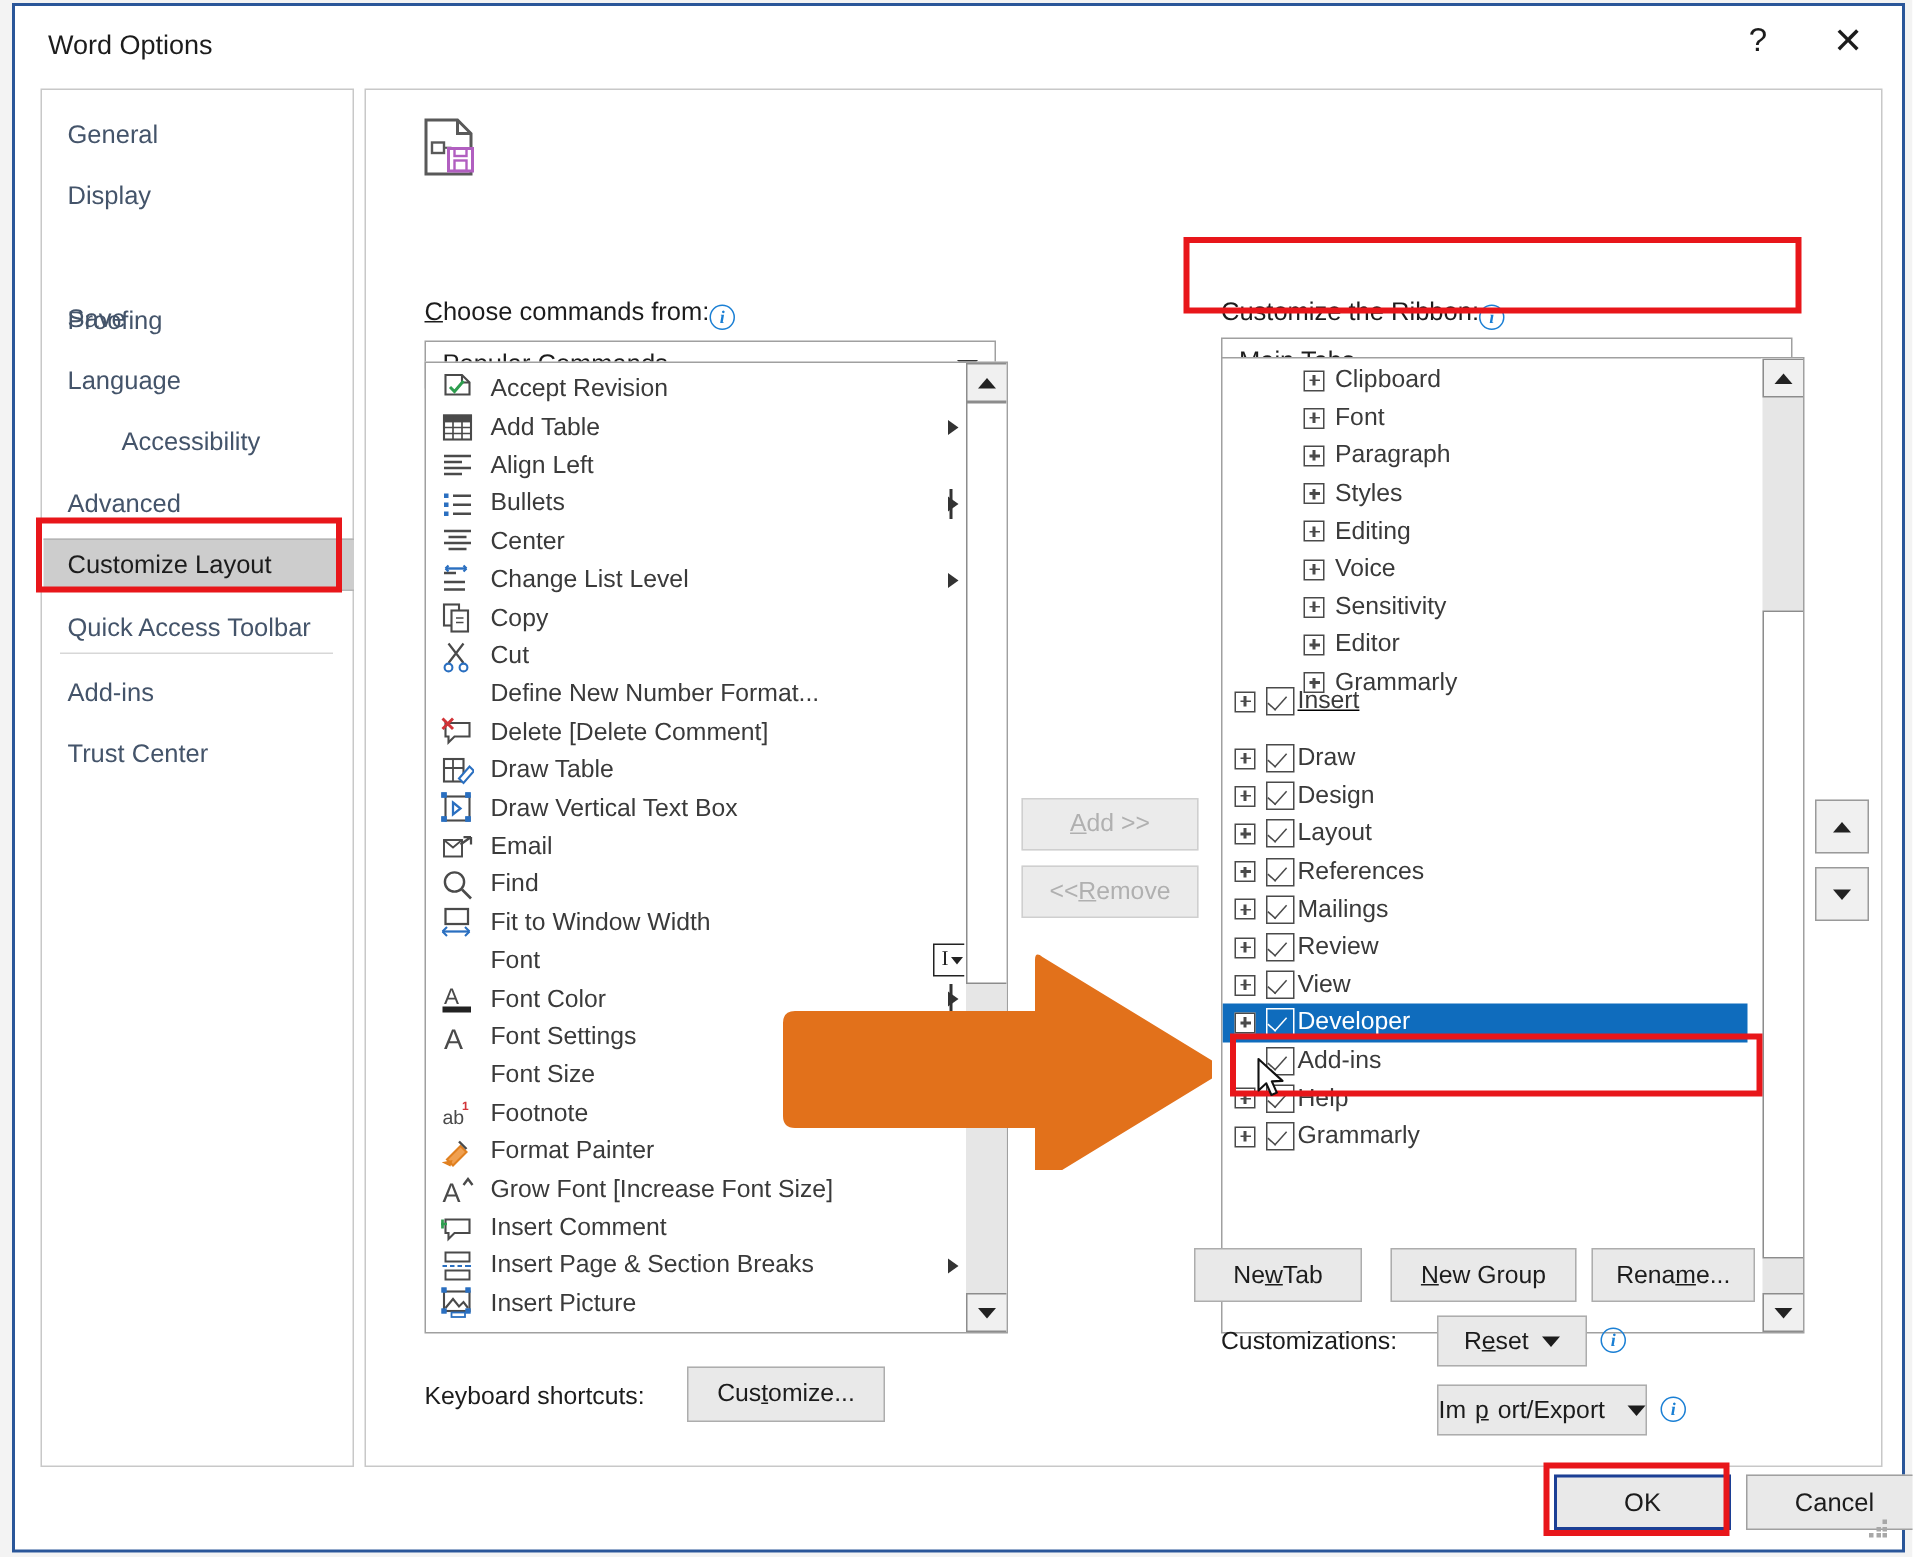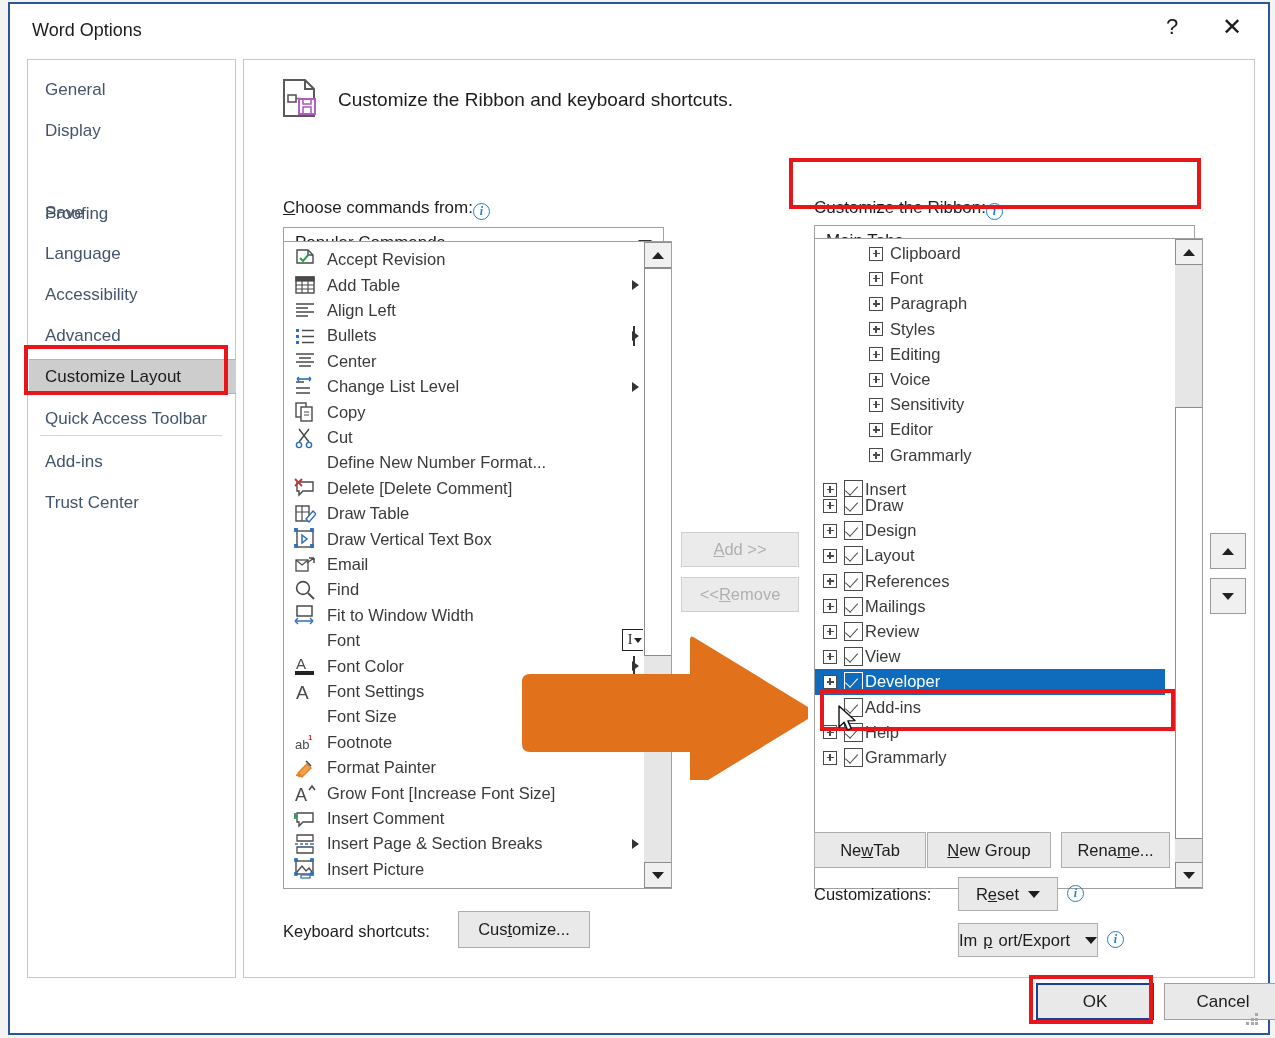--- a/index.html
+++ b/index.html
@@ -282,21 +282,21 @@
         </div>
         <div class="nav-item" style="top: 94px; margin-top: 42px;">
           <span>Proofing</span>
         </div>
         <div class="nav-item" style="top: 135px;">
           <span>Save</span>
         </div>
         <div class="nav-item" style="top: 176px;">
           <span>Language</span>
         </div>
-        <div class="nav-item" style="top: 217px;">
+        <div class="nav-item" style="top: 217px; margin-left: 36px;">
           <span>Accessibility</span>
         </div>
         <div class="nav-item" style="top: 258px;">
           <span>Advanced</span>
         </div>
         <div class="nav-item selected" style="top: 299px;">
           <span>Customize Layout</span>
         </div>
         <div class="nav-item" style="top: 341px;">
           <span>Quick Access Toolbar</span>
@@ -317,21 +317,20 @@
           <svg width="38" height="40" viewBox="0 0 38 40">
             <path d="M2 2 h21 l9 9 v27 h-30 z" fill="#ffffff" stroke="#595959" stroke-width="2"></path>
             <path d="M23 2 v9 h9" fill="none" stroke="#595959" stroke-width="2"></path>
             <rect x="6" y="17" width="8" height="7" fill="none" stroke="#595959" stroke-width="1.6"></rect>
             <path d="M14 20.5 h5" stroke="#595959" stroke-width="1.4" fill="none"></path>
             <rect x="17" y="21" width="16" height="15" fill="#ffffff" stroke="#b15fc0" stroke-width="2"></rect>
             <rect x="21" y="21" width="8" height="5" fill="none" stroke="#b15fc0" stroke-width="1.6"></rect>
             <rect x="21" y="29" width="8" height="7" fill="none" stroke="#b15fc0" stroke-width="1.6"></rect>
           </svg>
         </span>
-        <span class="header-text">Customize the Ribbon and keyboard shortcuts.</span>
       </div>
 
       <div class="col-label" style="left:39px; top:138px;">
         <span class="acc">C</span><span>hoose commands from:</span><span class="info-icon">i</span>
       </div>
       <div class="combo" style="left:39px; top:167px; width:381px;">
         <span>Popular Commands</span>
         <span class="caret"></span>
       </div>
 
@@ -648,21 +647,21 @@
             <div class="tree-row group" style="top: 178.4px; padding-left: 54px;">
               <span class="plusbox"></span>
               <span style="width: 5px; min-width: 5px;"></span>
               <span class="tree-label">Editor</span>
             </div>
             <div class="tree-row group" style="top: 203.6px; padding-left: 54px;">
               <span class="plusbox"></span>
               <span style="width: 5px; min-width: 5px;"></span>
               <span class="tree-label">Grammarly</span>
             </div>
-            <div class="tree-row tab" style="top: 238px; padding-left: 8px;">
+            <div class="tree-row tab" style="top: 216px; padding-left: 8px; text-decoration: underline;">
               <span class="plusbox"></span>
               <span class="checkbox checked"></span>
               <span class="tree-label">Insert</span>
             </div>
             <div class="tree-row tab" style="top: 254px; padding-left: 8px;">
               <span class="plusbox"></span>
               <span class="checkbox checked"></span>
               <span class="tree-label">Draw</span>
             </div>
             <div class="tree-row tab" style="top: 279.2px; padding-left: 8px;">
@@ -728,21 +727,21 @@
         </div>
       </div>
 
       <div class="move-btn" style="left:966px; top:473px;">
         <div class="tri-up"></div>
       </div>
       <div class="move-btn" style="left:966px; top:518px;">
         <div class="tri-dn"></div>
       </div>
 
-      <div class="btn" style="left:570px; top:772px; width:112px; height:36px;">
+      <div class="btn" style="left:552px; top:772px; width:112px; height:36px;">
         <span>Ne</span>
           <span class="acc">w</span>
           <span> Tab</span>
       </div>
       <div class="btn" style="left:683px; top:772px; width:124px; height:36px;">
         <span></span>
           <span class="acc">N</span>
           <span>ew Group</span>
       </div>
       <div class="btn" style="left:817px; top:772px; width:109px; height:36px;">

